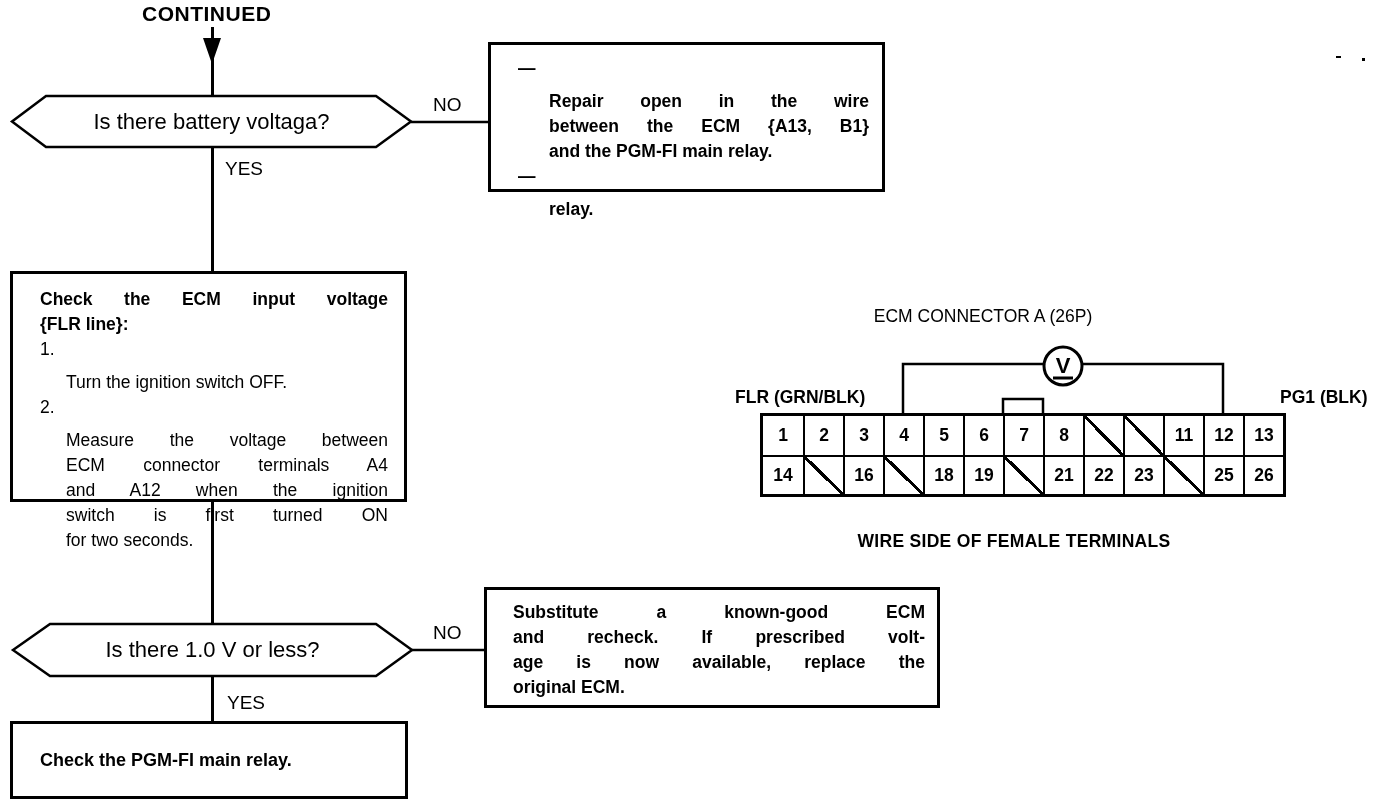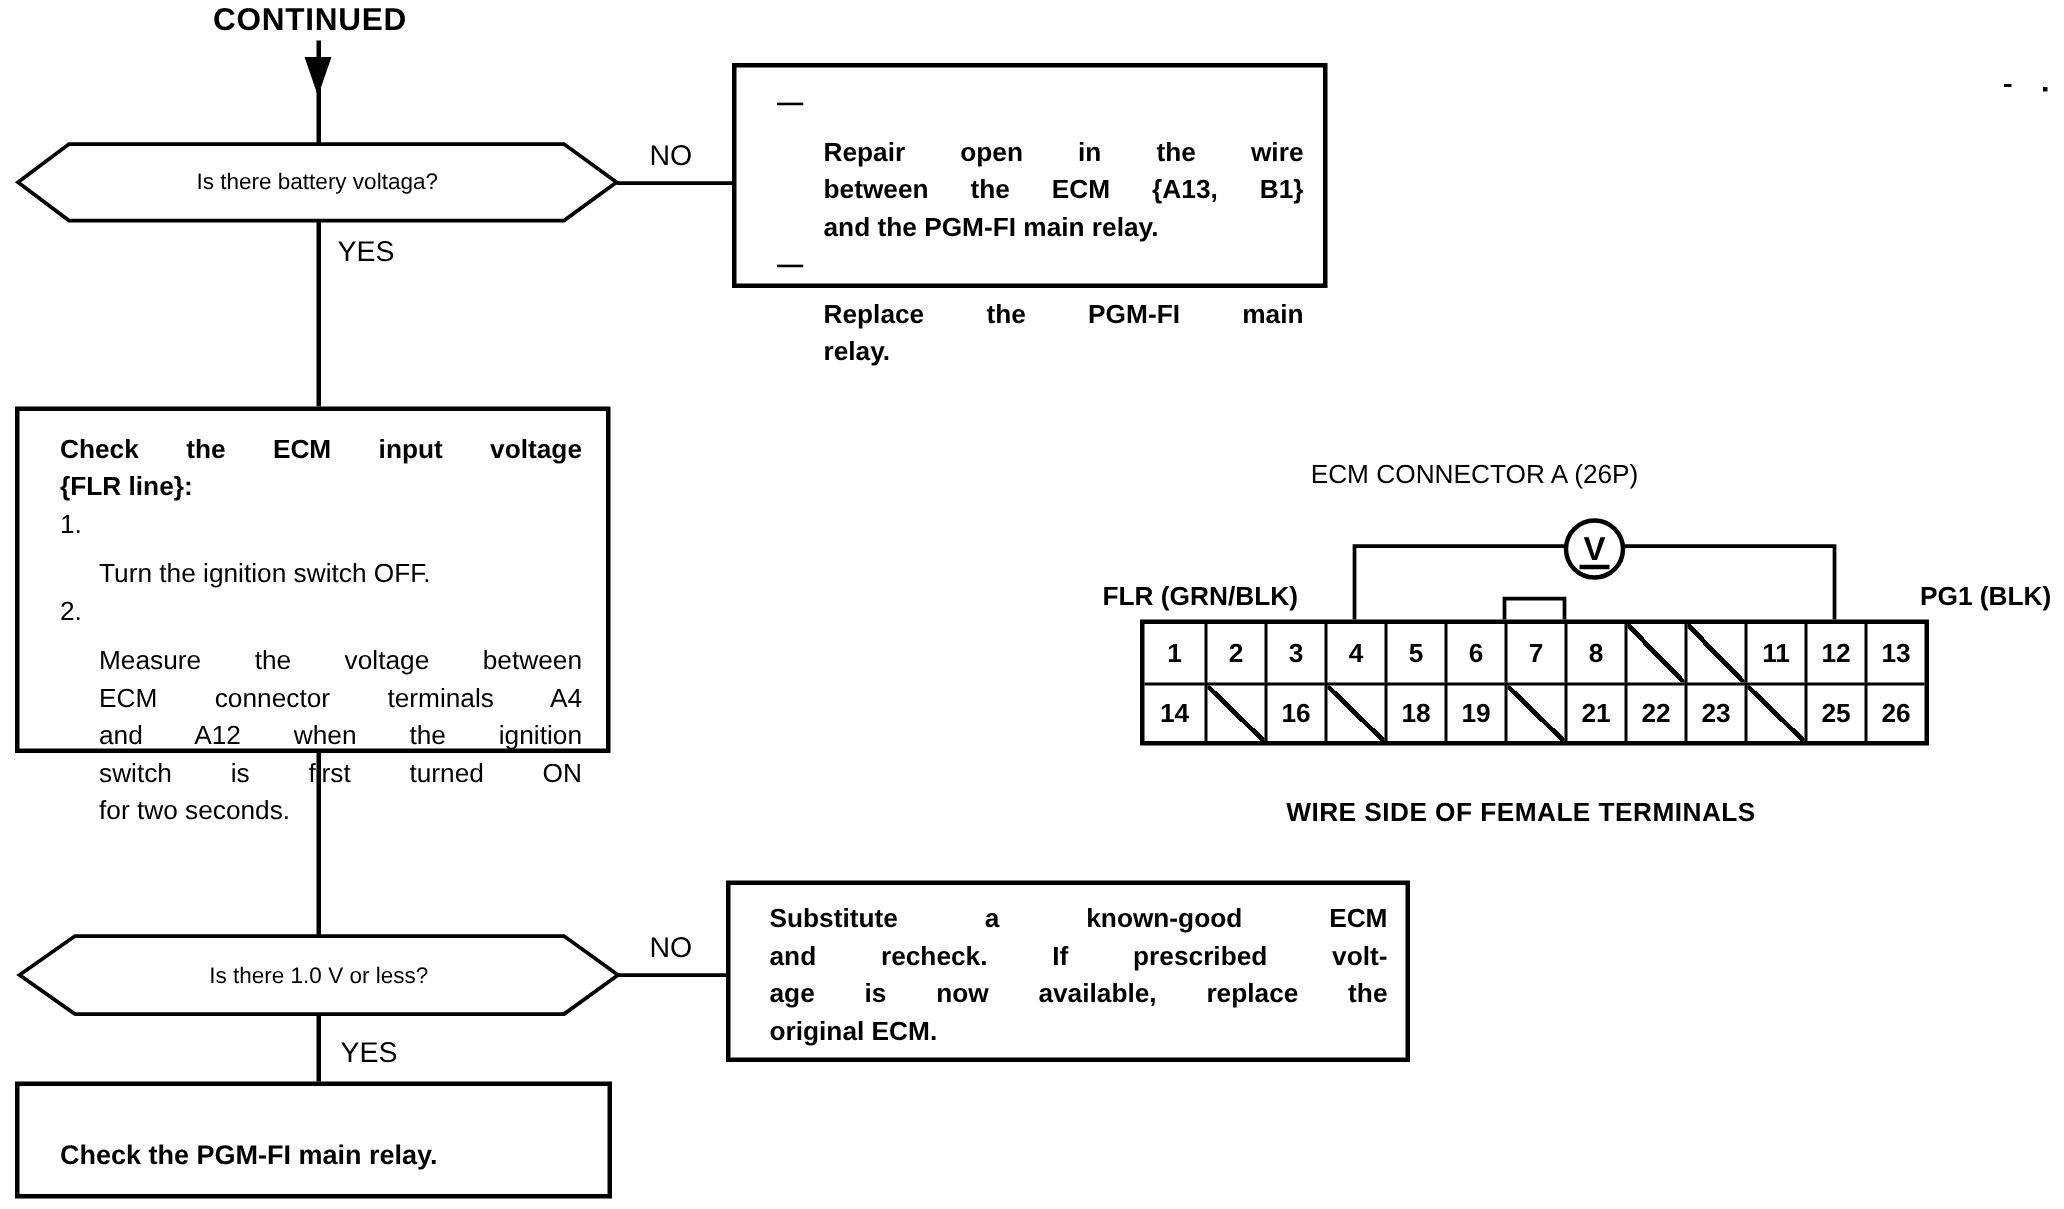--- a/index.html
+++ b/index.html
@@ -8,35 +8,35 @@
     font-family:"Liberation Sans","DejaVu Sans",sans-serif;overflow:hidden;
   }
   .abs{position:absolute;}
   svg.overlay{position:absolute;left:0;top:0;width:1376px;height:806px;}
 
   .label{font-size:19px;font-weight:400;color:#000;white-space:nowrap;}
   .continued{left:142px;top:2px;font-size:21px;font-weight:700;letter-spacing:.5px;}
 
   .hexlabel{
     display:flex;align-items:center;justify-content:center;
-    font-size:15px;font-weight:400;white-space:nowrap;
+    font-size:22px;font-weight:400;white-space:nowrap;
   }
   .hex1{left:12px;top:97px;width:399px;height:49px;}
   .hex2{left:13px;top:625px;width:399px;height:50px;}
 
   .no1{left:433px;top:94px;}
   .yes1{left:225px;top:158px;}
   .no2{left:433px;top:622px;}
   .yes2{left:227px;top:692px;}
 
   .fbox{border:3.5px solid #000;background:#fff;box-sizing:border-box;font-size:17.5px;line-height:25px;}
   .box-repair{left:488px;top:42px;width:397px;height:150px;padding:11px 13px 0 27px;font-weight:700;}
   .box-check{left:10px;top:271px;width:397px;height:231px;padding:13px 16px 0 27px;font-weight:400;}
   .box-substitute{left:484px;top:587px;width:456px;height:121px;padding:10px 12px 0 26px;font-weight:700;}
-  .box-final{left:10px;top:721px;width:398px;height:78px;padding:34px 10px 0 27px;font-weight:700;font-size:18px;white-space:nowrap;}
+  .box-final{left:10px;top:721px;width:398px;height:78px;padding:24px 10px 0 27px;font-weight:700;font-size:18px;white-space:nowrap;}
 
   .bullet-item{display:flex;}
   .dash{width:31px;flex:none;}
   .lines{flex:1;min-width:0;margin-top:33px;}
   .jl{text-align:justify;text-align-last:justify;}
   .check-heading{font-weight:700;}
   .step{display:flex;}
   .step-num{width:26px;flex:none;}
 
   .conn-title{left:763px;top:306px;width:440px;text-align:center;font-weight:400;font-size:17.5px;white-space:nowrap;}
@@ -102,21 +102,20 @@
           <span class="dash">—</span>
           <div class="lines">
             <div class="jl">Repair open in the wire</div>
             <div class="jl">between the ECM {A13, B1}</div>
             <div>and the PGM-FI main relay.</div>
           </div>
         </div>
         <div class="bullet-item">
           <span class="dash">—</span>
           <div class="lines">
-            <div class="jl">Replace the PGM-FI main</div>
             <div>relay.</div>
           </div>
         </div>
       </div>
   </div>
 
   <div class="abs fbox box-check">
     <div id="check-content">
         <div class="check-heading">
           <div class="jl">Check the ECM input voltage</div>

